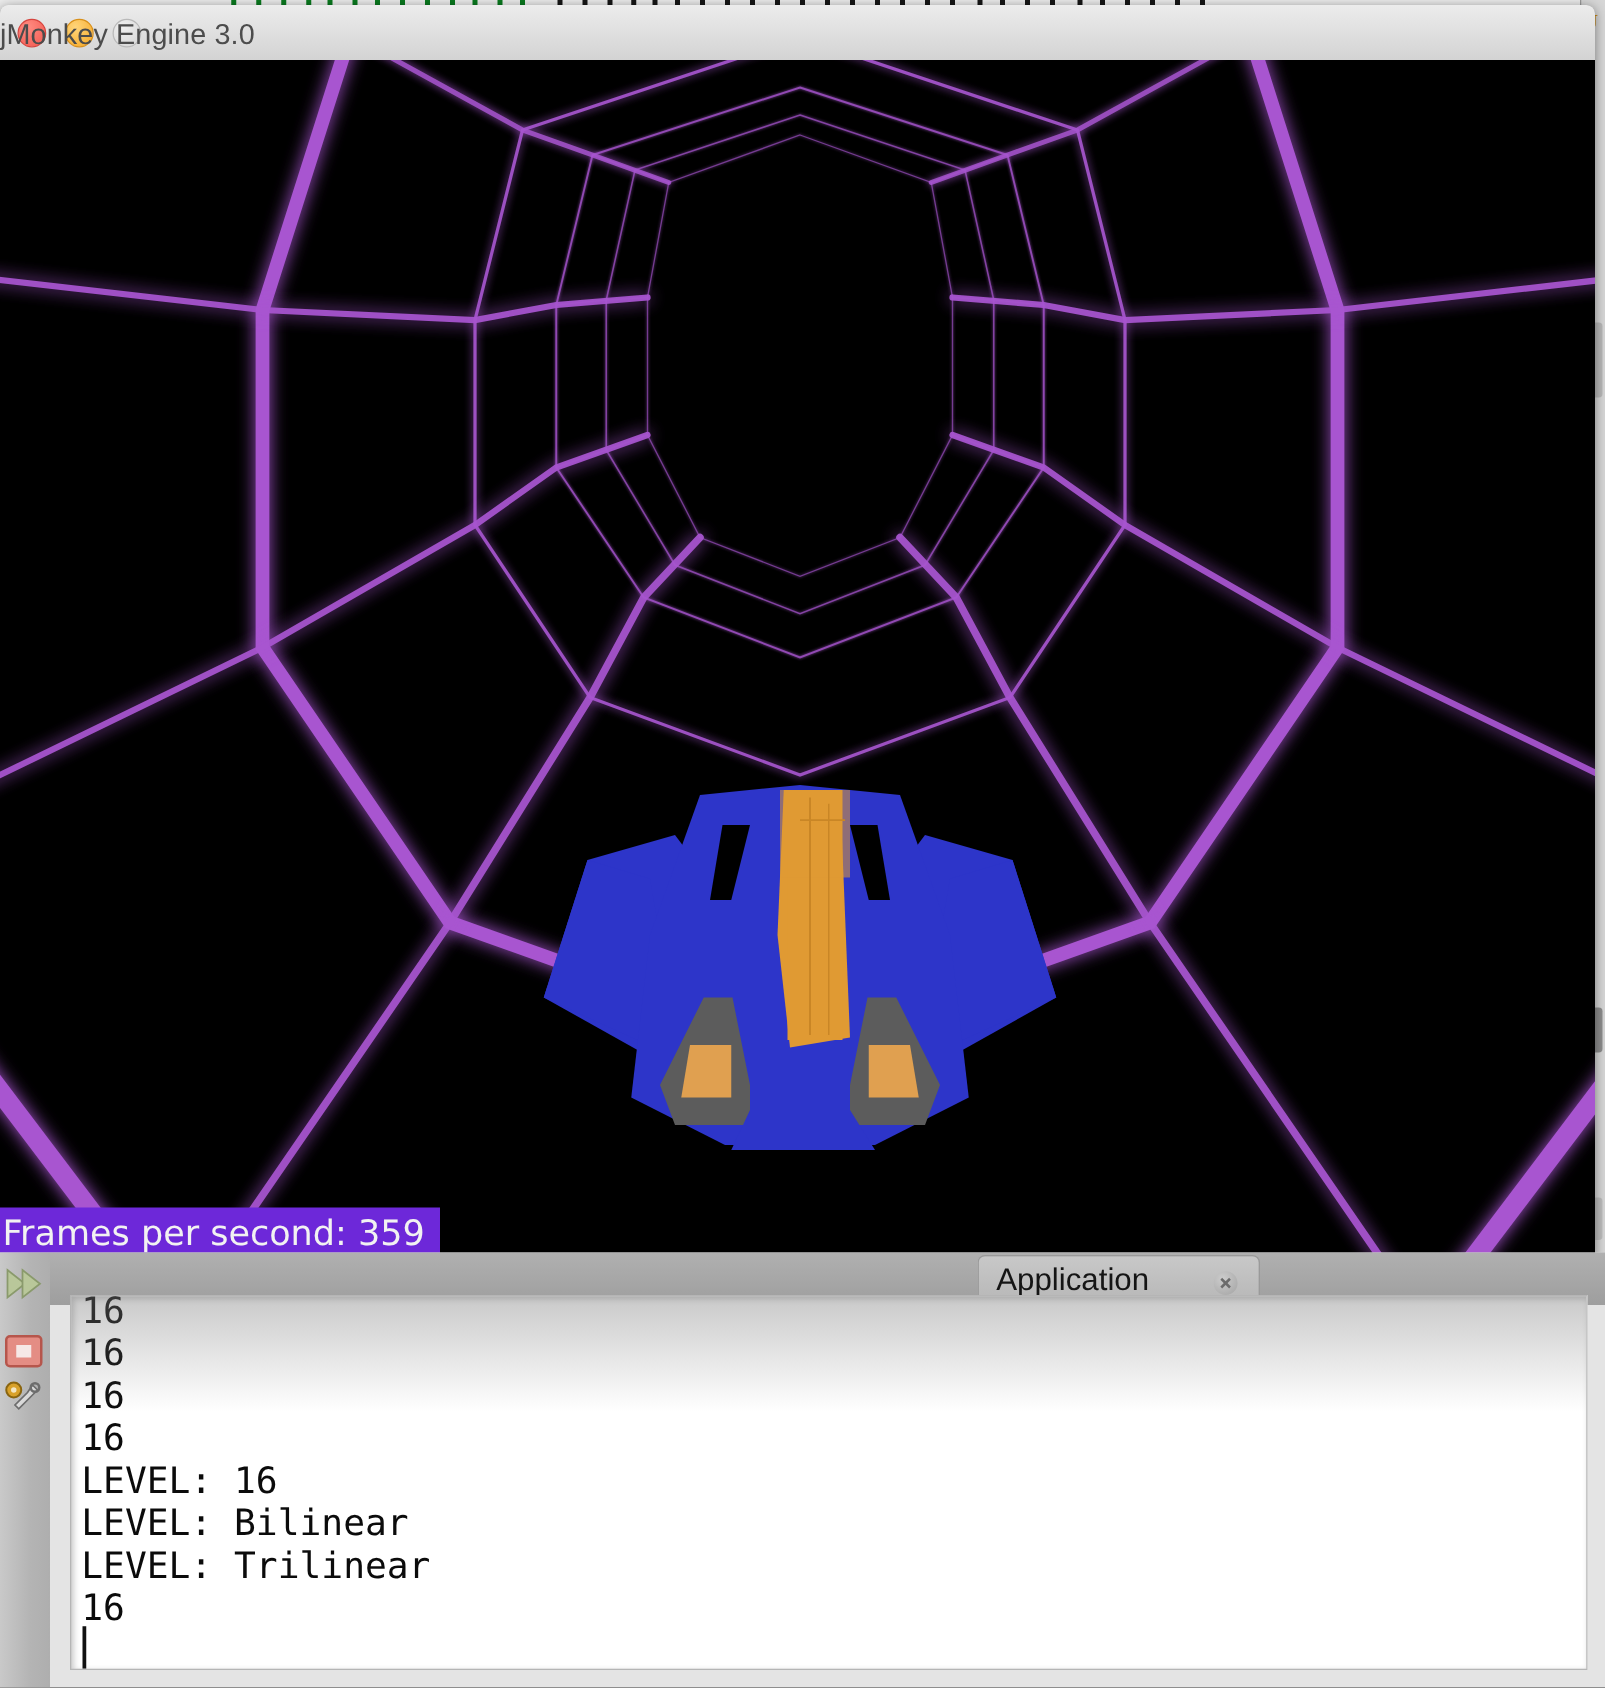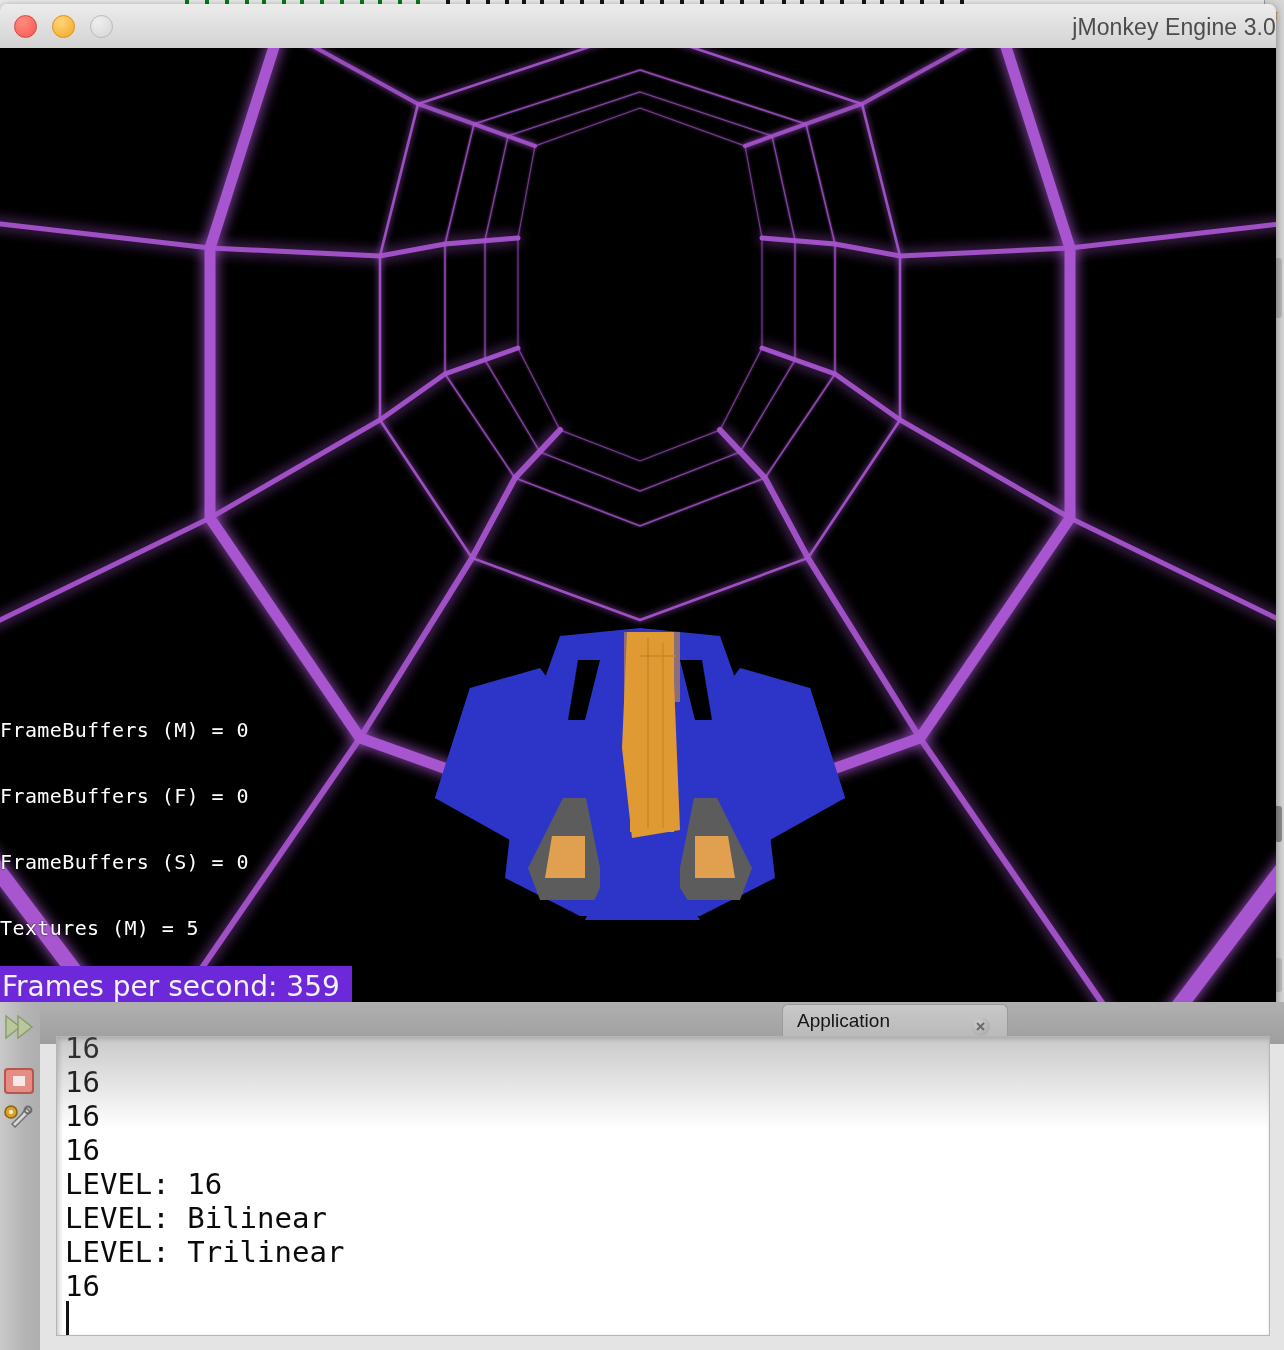--- a/index.html
+++ b/index.html
@@ -35,21 +35,21 @@
     box-shadow:0 2px 9px rgba(0,0,0,.45);
     overflow:hidden;
   }
   #jme-titlebar{
     position:relative;height:44px;width:100%;
     background:linear-gradient(#ececec,#d3d3d3);
     border-bottom:1px solid #b4b4b4;
     border-radius:7px 7px 0 0;
   }
   #jme-title{
-    position:absolute;left:0;right:0;top:10px;text-align:right;
+    position:absolute;left:0;right:0;top:10px;text-align:left;
     font-size:23px;color:#4c4c4c;letter-spacing:.1px;
   }
   .traffic{
     position:absolute;top:11px;width:21px;height:21px;border-radius:50%;
   }
   .traffic.red{left:14px;background:radial-gradient(circle at 35% 28%,#ff8c82,#f2574e);border:1px solid #d6453f;}
   .traffic.yellow{left:52px;background:radial-gradient(circle at 35% 28%,#ffd57a,#f5a623);border:1px solid #d9901a;}
   .traffic.grey{left:90px;background:radial-gradient(circle at 35% 28%,#efefef,#d5d5d5);border:1px solid #b9b9b9;}
 
   
@@ -91,21 +91,21 @@
     background:linear-gradient(#b0b0b0,#9e9e9e);
   }
   .tab{
     position:absolute;top:2px;height:40px;
     background:linear-gradient(#c3c3c3,#b0b0b0);
     border-radius:6px 6px 0 0;
     border:1px solid #9a9a9a;border-bottom:none;
   }
   .tab.active{background:linear-gradient(#c8c8c8,#b6b6b6);}
   .tab-label{
-    position:absolute;left:14px;top:5px;font-size:19px;color:#151515;
+    position:absolute;left:14px;top:5px;font-size:25px;color:#151515;
     white-space:nowrap;
   }
   .tab-close{
     position:absolute;top:12px;width:19px;height:19px;border-radius:50%;
     background:radial-gradient(circle at 38% 32%,#cdcdcd,#a3a3a3);
   }
   .tab-close svg{position:absolute;left:3px;top:3px;}
   #output-pane{
     position:absolute;left:56px;top:34px;width:1212px;height:298px;
     background:#ffffff;
@@ -283,35 +283,20 @@
         <polygon points="563,750 586,750 600,820 600,852 540,852 528,820" fill="#5c5c5c"></polygon>
         <polygon points="552,788 585,788 585,830 545,830" fill="#e0a050"></polygon>
 
         <polygon points="717,750 694,750 680,820 680,852 740,852 752,820" fill="#5c5c5c"></polygon>
         <polygon points="728,788 695,788 695,830 735,830" fill="#e0a050"></polygon>
 
         <polygon points="600,840 680,840 700,872 585,872" fill="#2d35c9"></polygon>
       </g>
     </svg>
 
-    <div id="stats-overlay">
-      <div>FrameBuffers (M) = 0</div>
-      <div>FrameBuffers (F) = 0</div>
-      <div>FrameBuffers (S) = 0</div>
-      <div>Textures (M) = 5</div>
-      <div>Textures (F) = 5</div>
-      
-      
-      
-      
-      
-      
-      
-      
-    </div>
 
     <div id="fps-bar">
       <div id="fps-text">Frames per second: 359</div>
     </div>
   </div>
 </div>
 
 <div id="ide-window">
 
   <div id="ide-toolbar">

